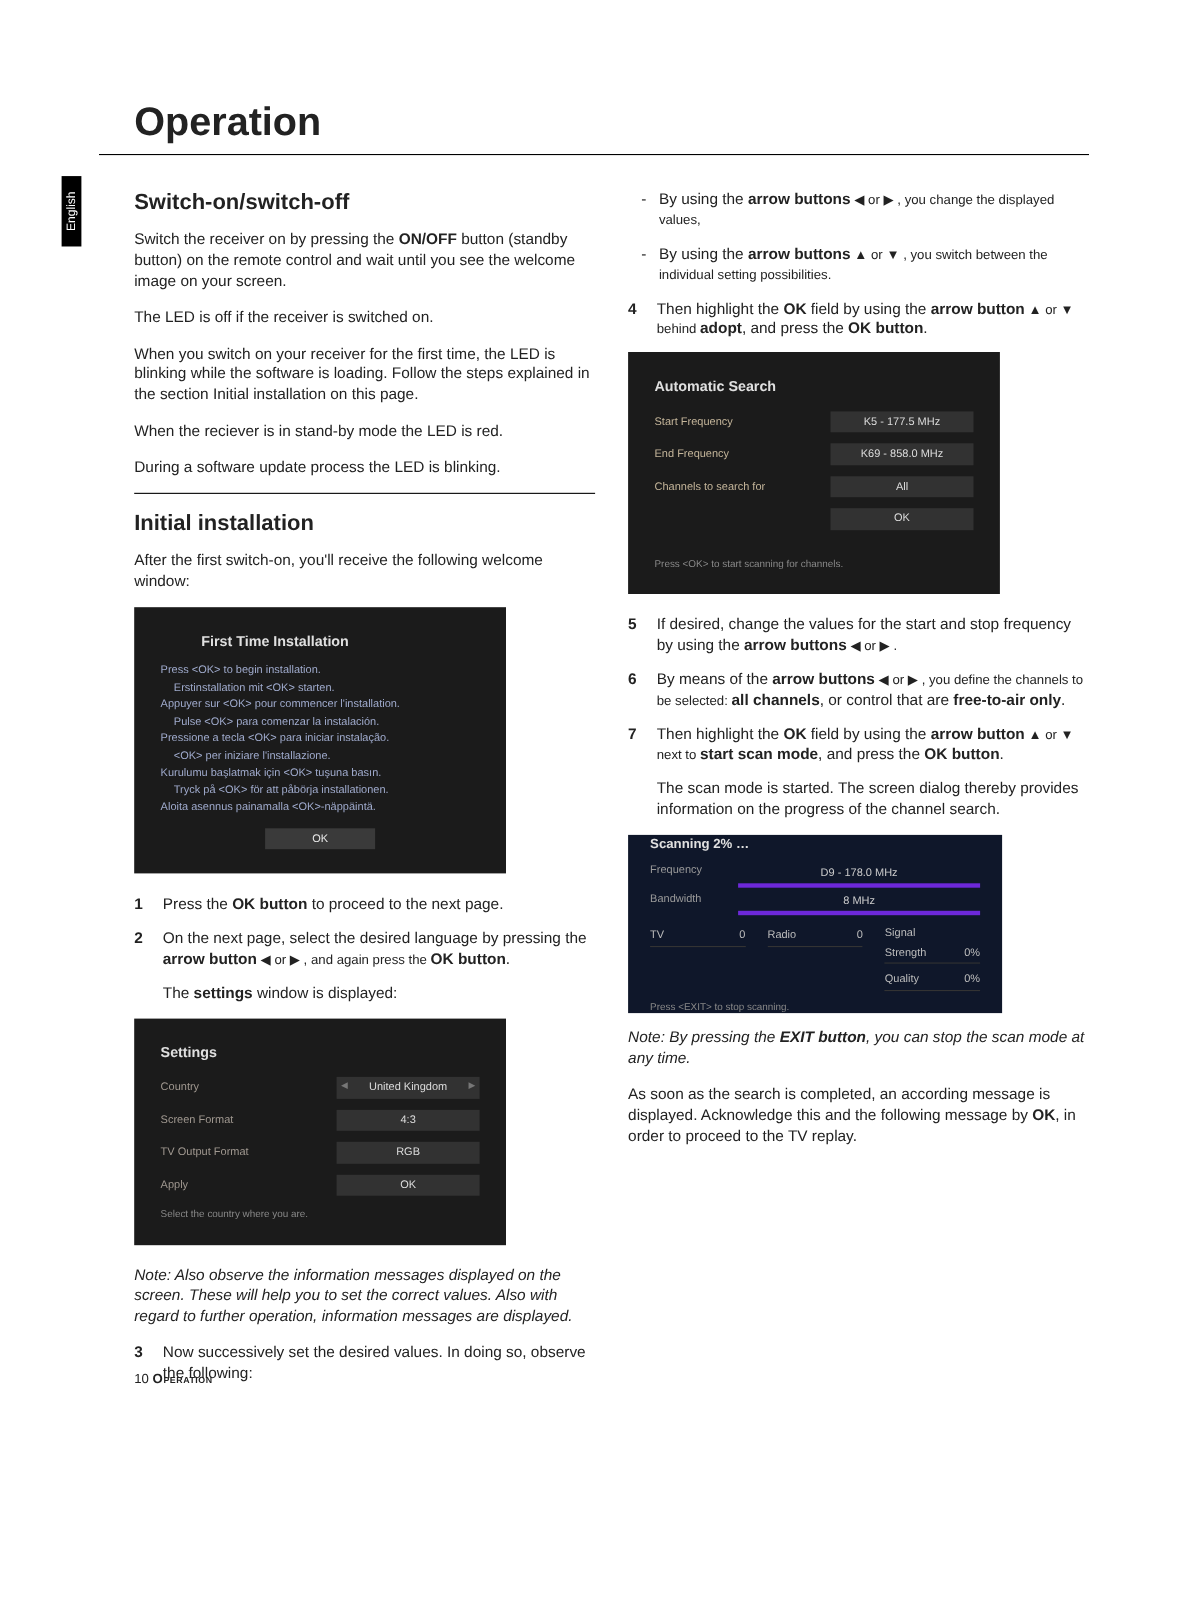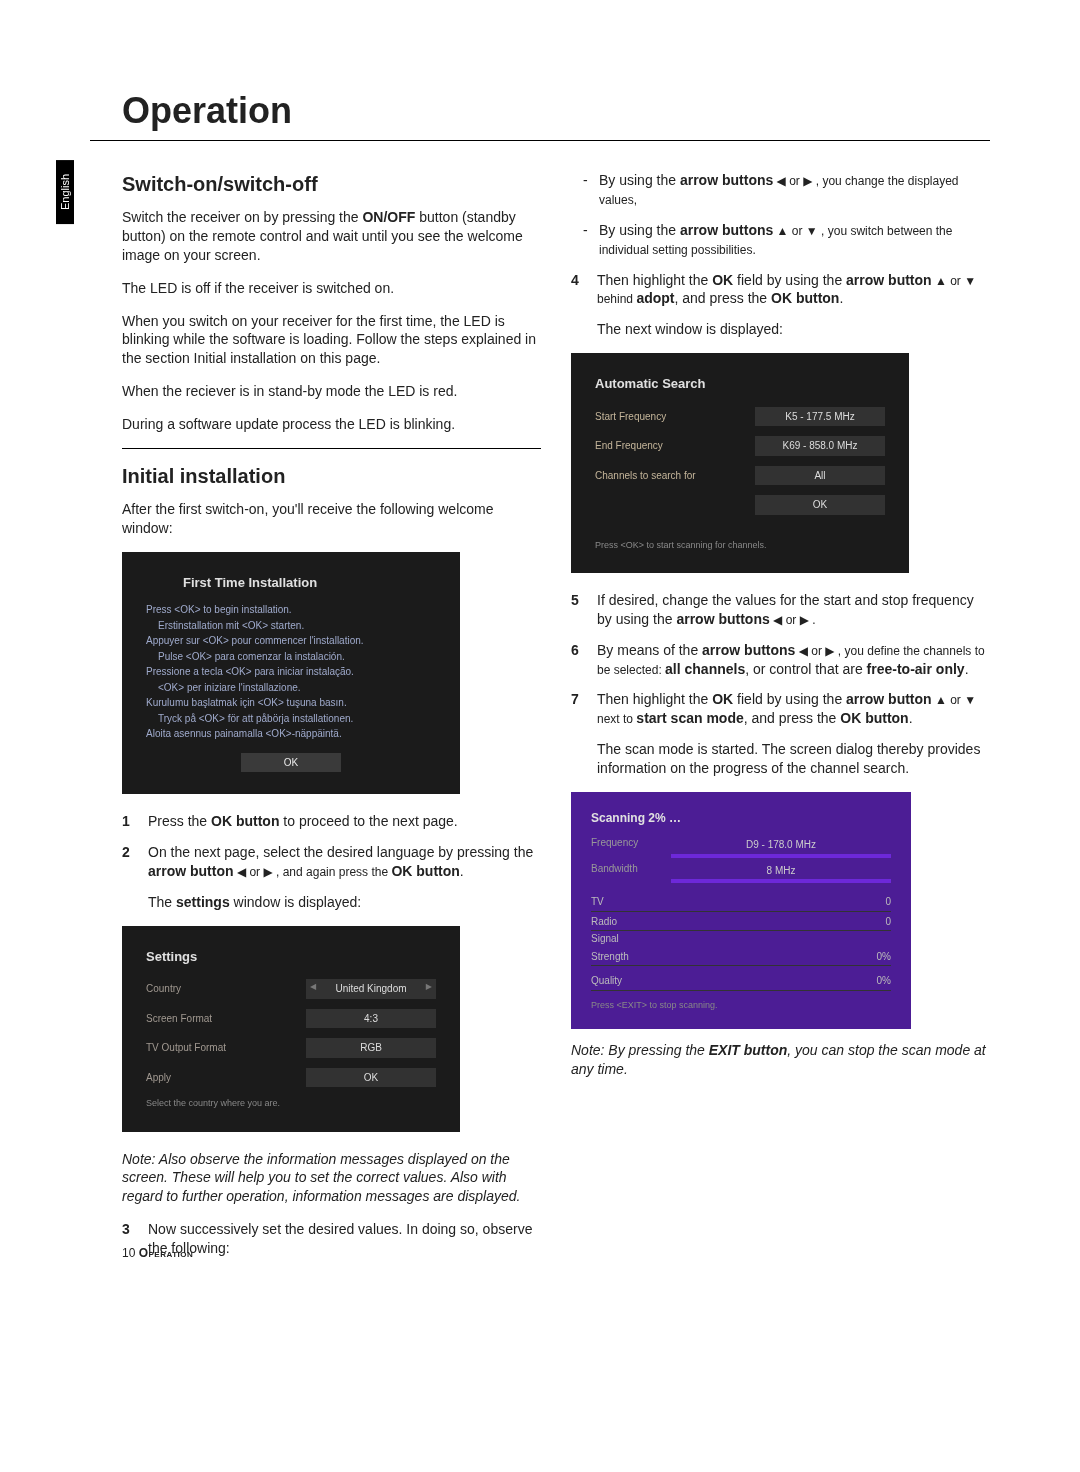--- a/index.html
+++ b/index.html
@@ -175,32 +175,32 @@
     text-align: center;
     padding: 3px 0;
     font-size: 10px;
   }
   .tv-search .hint {
     font-size: 9px;
     color: #888;
     margin-top: 24px;
   }
   .tv-scan {
-    background: #4c1d95;
+    background: #0f172a;
     color: #bcbcbc;
     font-size: 10px;
-    padding: 18px 20px;
+    padding: 0 20px;
     margin: 0 0 12px 0;
     width: 300px;
   }
   .tv-scan .title { color: #e0e0e0; font-weight: bold; font-size: 12px; margin-bottom: 10px; }
   .tv-scan .row { display: flex; margin: 4px 0; }
   .tv-scan .lab { width: 80px; color: #999; }
   .tv-scan .val { flex: 1; text-align: center; color: #ccc; border-bottom: 4px solid #6d28d9; padding: 2px 0; }
-  .tv-scan .counts { display: flex; justify-content: space-between; margin-top: 10px; gap: 1px; flex-direction: column; }
+  .tv-scan .counts { display: flex; justify-content: space-between; margin-top: 10px; gap: 20px; }
   .tv-scan .counts .c { flex: 1; }
   .tv-scan .sigrow { display: flex; justify-content: space-between; border-bottom: 1px solid #333; padding: 2px 0; }
   .tv-scan .hint { font-size: 9px; color: #888; margin-top: 8px; }
   .footer {
     position: absolute;
     bottom: 50px;
     left: 122px;
     font-size: 12px;
   }
   .footer .pg { font-size: 12px; }
@@ -303,21 +303,20 @@
         <div><span>By using the </span><b>arrow buttons</b><span class="arrow"> ▲ or ▼ , you switch between the individual setting possibilities.</span></div>
       </div>
 
       <div class="step">
         <div class="step-num">4</div>
         <div class="step-body">
           <span>Then highlight the </span><b>OK</b><span> field by using the </span><b>arrow button</b><span class="arrow"> ▲ or ▼ behind </span><b>adopt</b><span>, and press the </span><b>OK button</b><span>.</span>
         </div>
       </div>
 
-      <p style="margin-left:26px">The next window is displayed:</p>
 
       <div class="tv-search">
         <div class="title">Automatic Search</div>
         <div class="row">
             <span class="label">Start Frequency</span>
             <span class="val">K5 - 177.5 MHz</span>
           </div>
         <div class="row">
             <span class="label">End Frequency</span>
             <span class="val">K69 - 858.0 MHz</span>
@@ -392,20 +391,23 @@
               </div>
           </div>
         </div>
         <div class="hint">Press &lt;EXIT&gt; to stop scanning.</div>
       </div>
 
       <p class="note">
         <span>Note:  By pressing the </span><b>EXIT button</b><span>, you can stop the scan mode at any time.</span>
       </p>
 
+      <p>
+        <span>As soon as the search is completed, an according message is displayed. Acknowledge this and the following message by </span><b>OK</b><span>, in order to proceed to the TV replay.</span>
+      </p>
     </div>
   </div>
 
   <div class="footer">
     <span class="pg">10</span>
     <span class="sec">Operation</span>
   </div>
 </div>
 
 </body></html>

